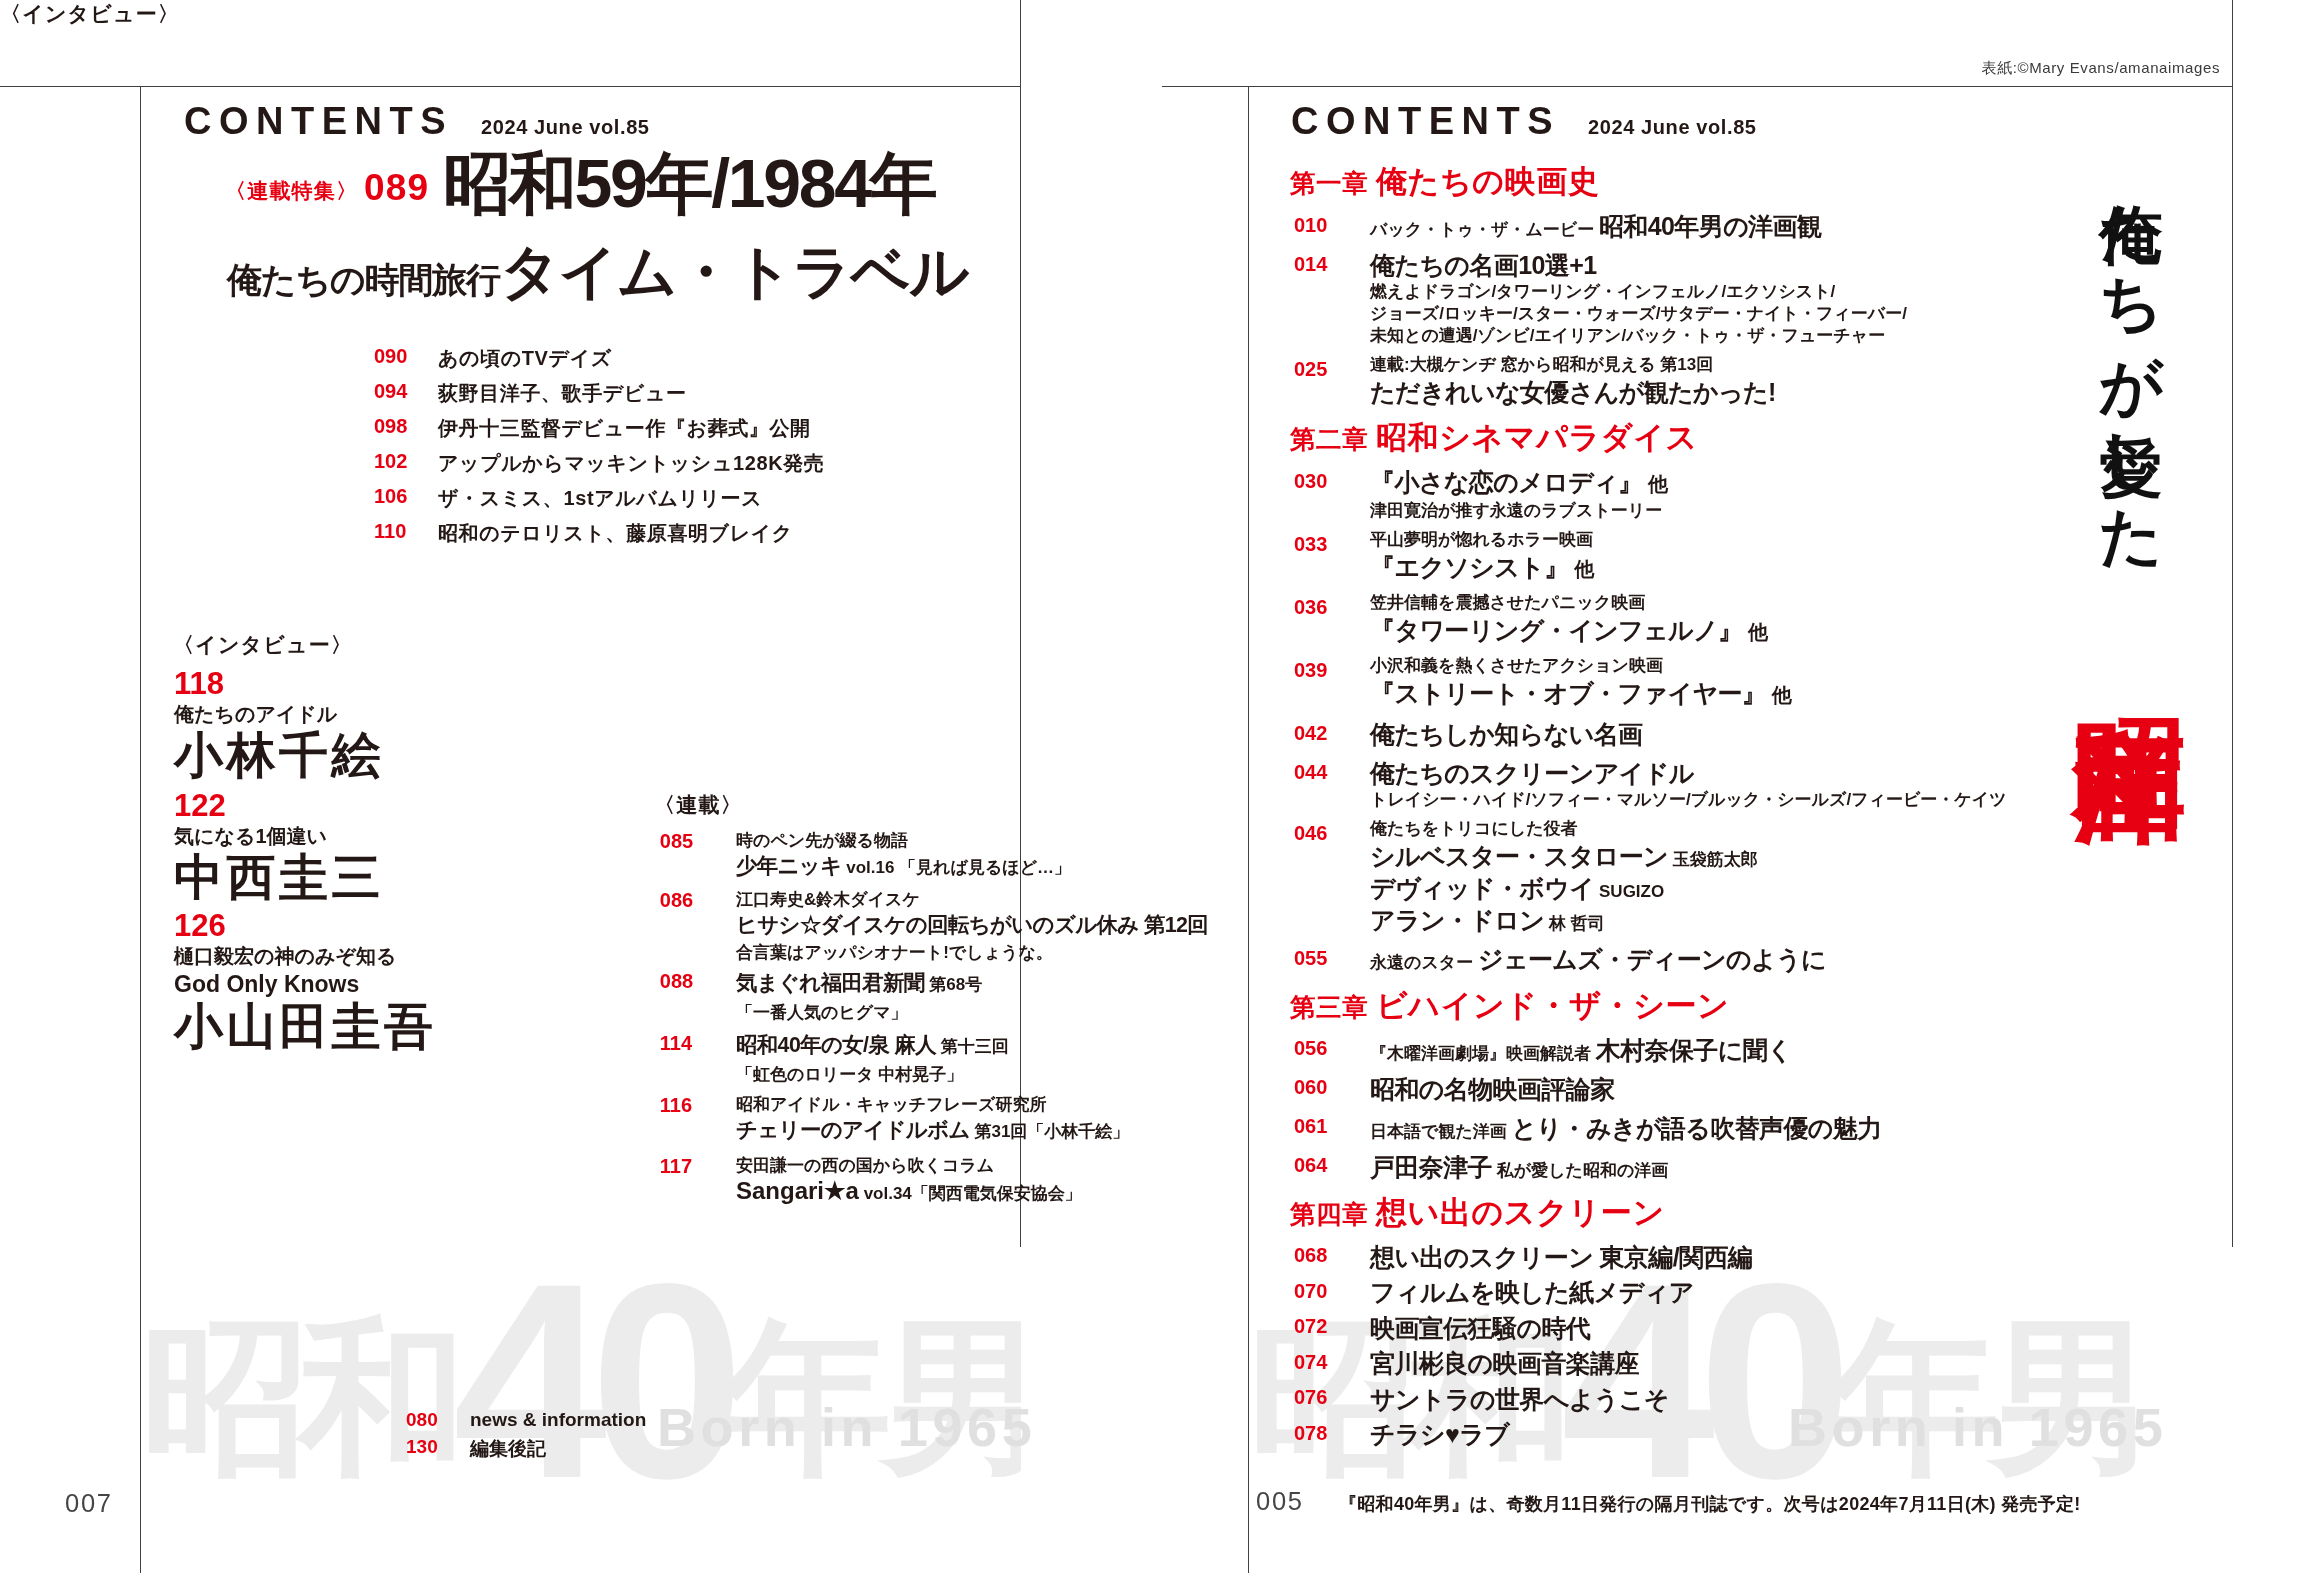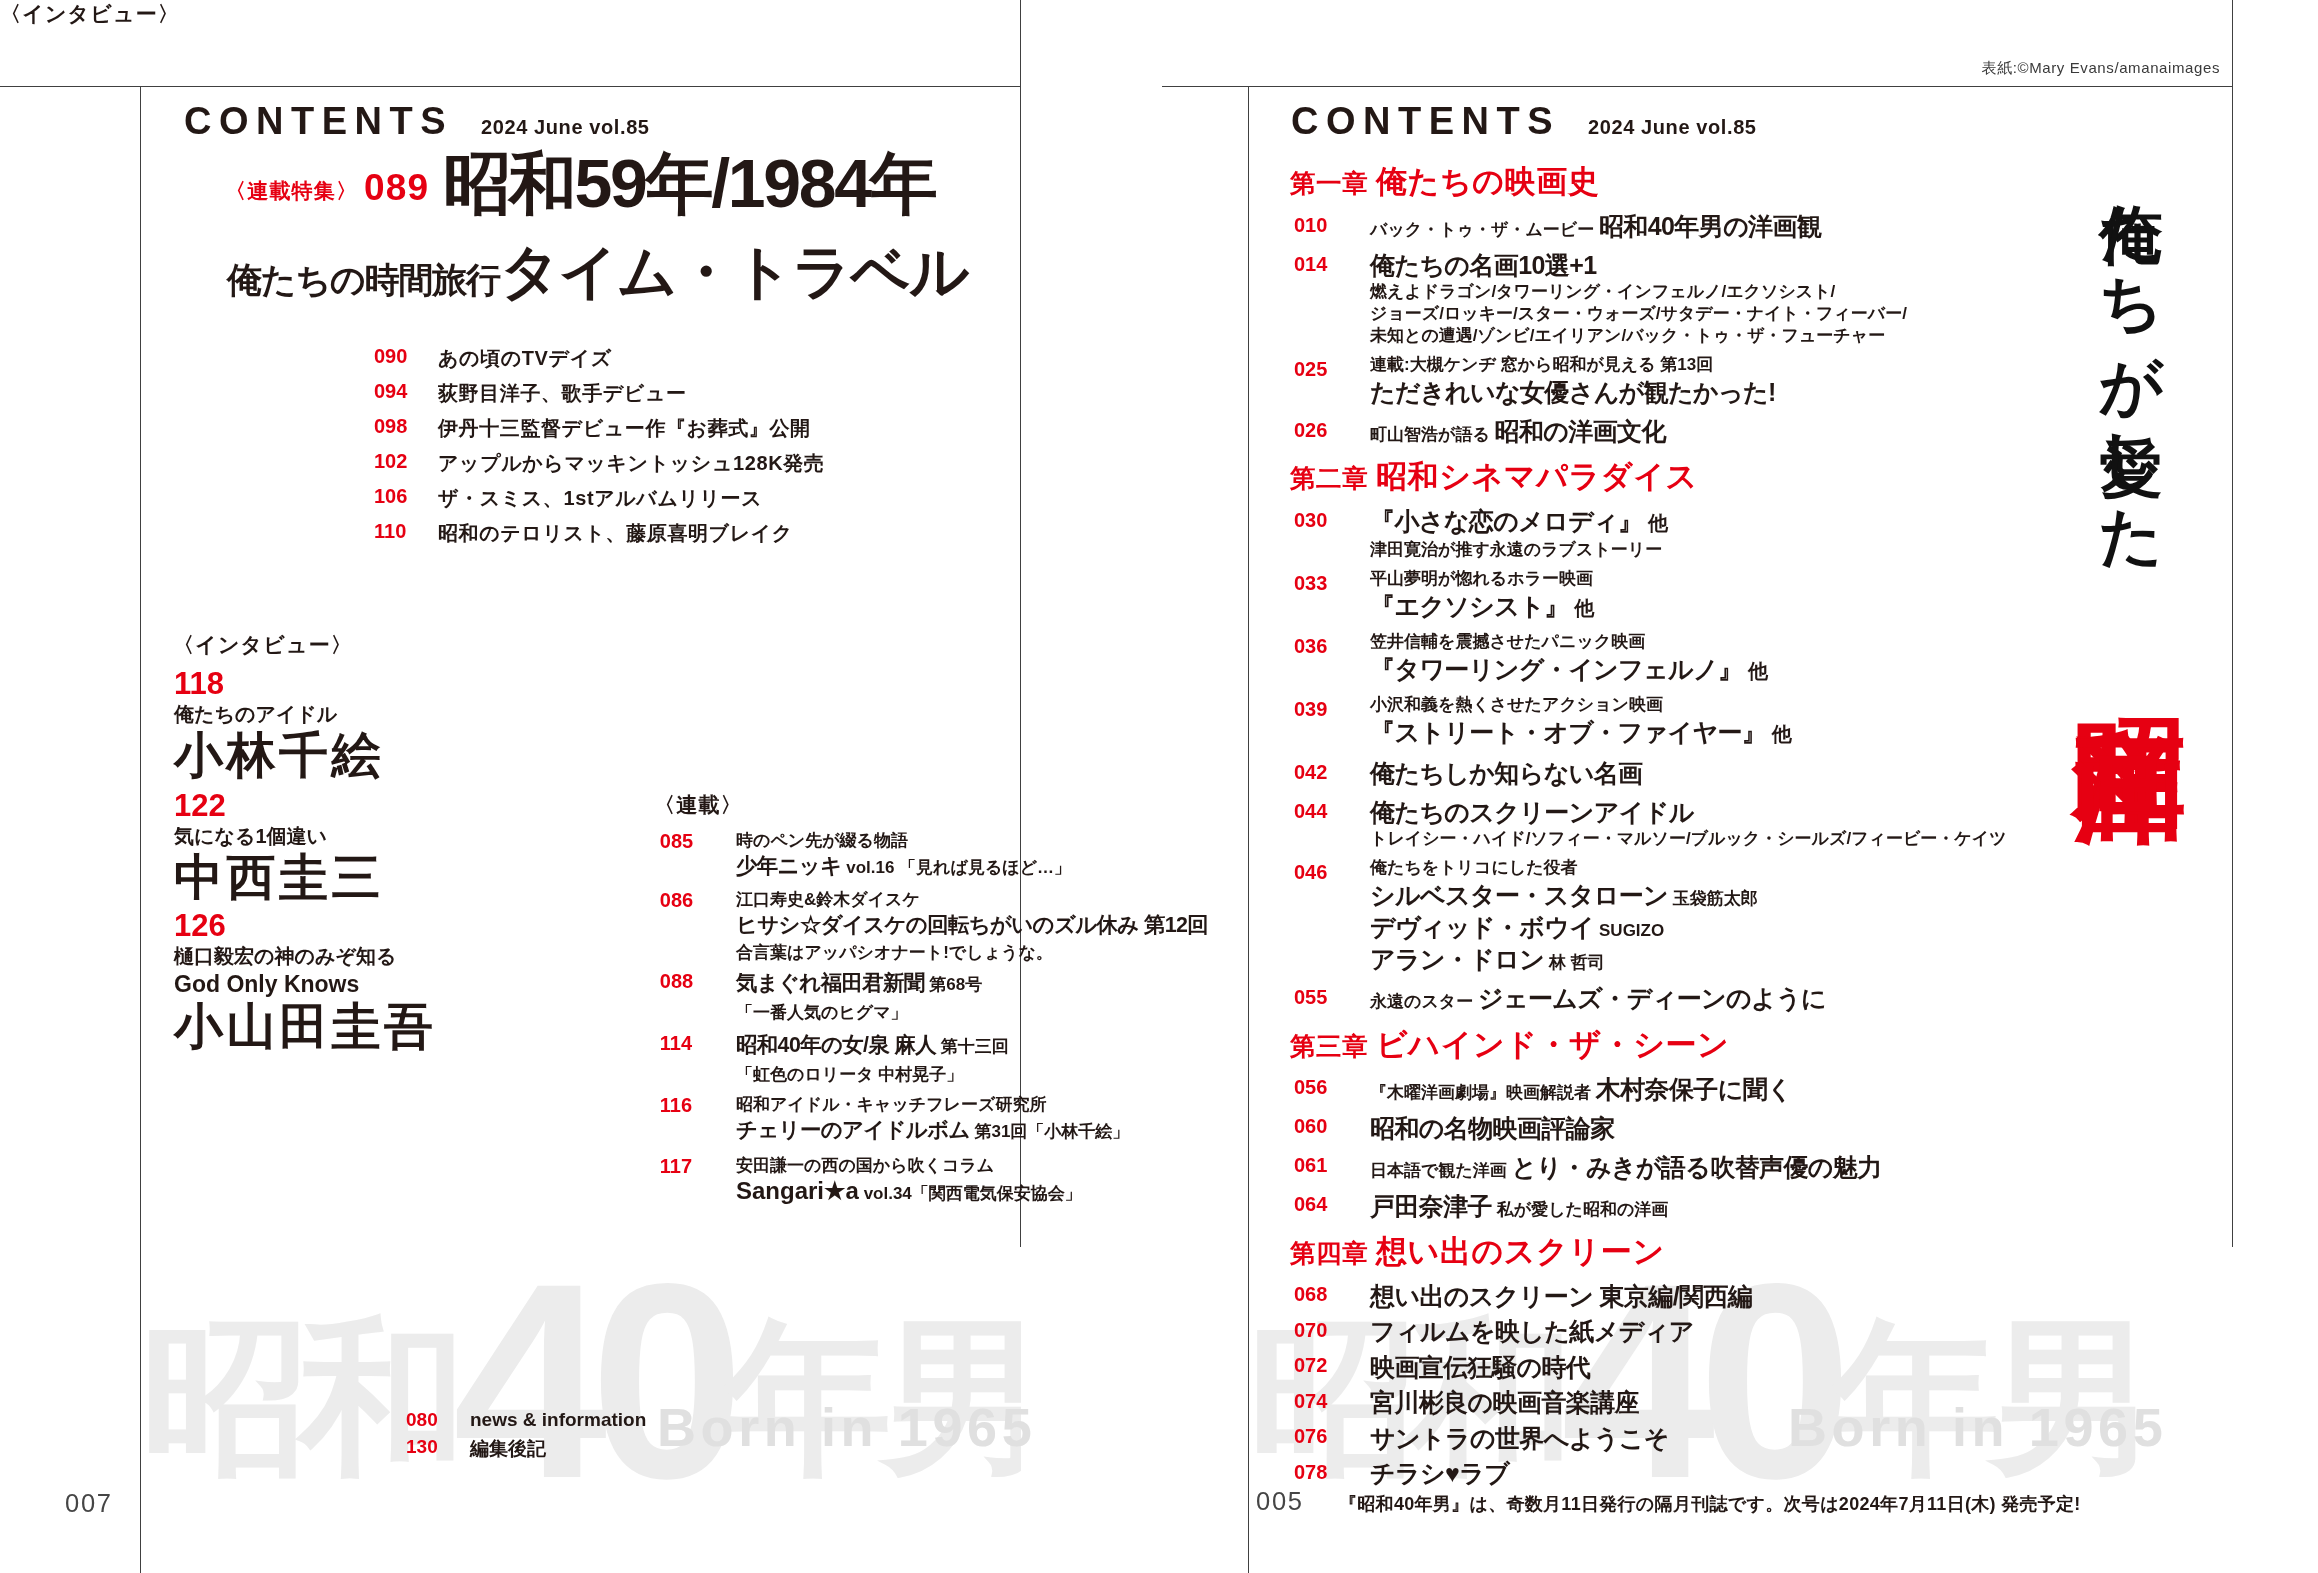--- a/index.html
+++ b/index.html
@@ -251,24 +251,20 @@
           <span class="toc-line"><span class="t-lg">俺たちの名画10選+1</span></span>
           <span class="toc-line"><span class="t-sm">燃えよドラゴン/タワーリング・インフェルノ/エクソシスト/</span></span>
           <span class="toc-line"><span class="t-sm">ジョーズ/ロッキー/スター・ウォーズ/サタデー・ナイト・フィーバー/</span></span>
           <span class="toc-line"><span class="t-sm">未知との遭遇/ゾンビ/エイリアン/バック・トゥ・ザ・フューチャー</span></span>
         </div>
         <div class="toc-entry">
           <span class="e-num">025</span>
           <span class="toc-line"><span class="t-sm">連載:大槻ケンヂ 窓から昭和が見える 第13回</span></span>
           <span class="toc-line"><span class="t-lg">ただきれいな女優さんが観たかった!</span></span>
         </div>
-        <div class="toc-entry">
-          <span class="e-num">026</span>
-          <span class="toc-line"><span class="t-sm">町山智浩が語る </span><span class="t-lg">昭和の洋画文化</span></span>
-        </div>
       </div>
       <div class="section-2">
         <div class="ch-head"><span class="ch-chapter">第二章 </span><span class="ch-title">昭和シネマパラダイス</span></div>
         <div class="toc-entry">
           <span class="e-num">030</span>
           <span class="toc-line"><span class="t-lg">『小さな恋のメロディ』</span><span class="t-md"> 他</span></span>
           <span class="toc-line"><span class="t-sm">津田寛治が推す永遠のラブストーリー</span></span>
         </div>
         <div class="toc-entry">
           <span class="e-num">033</span>

